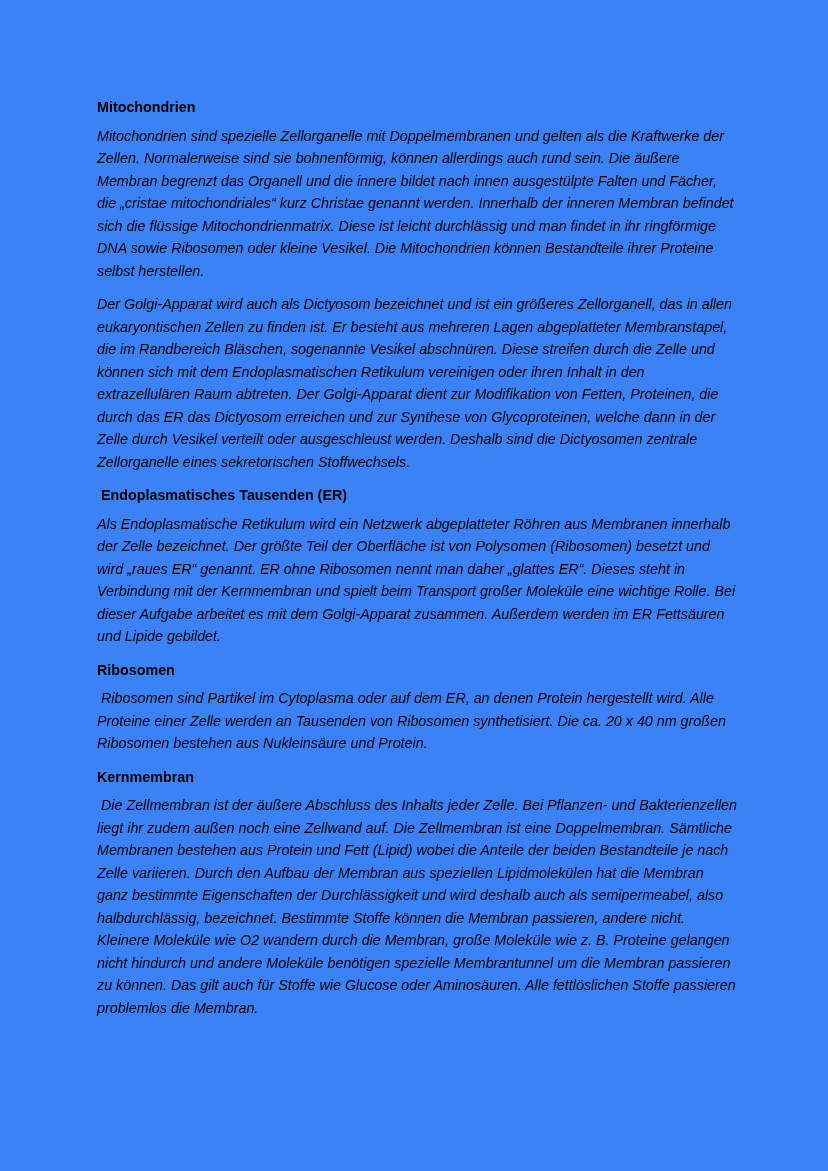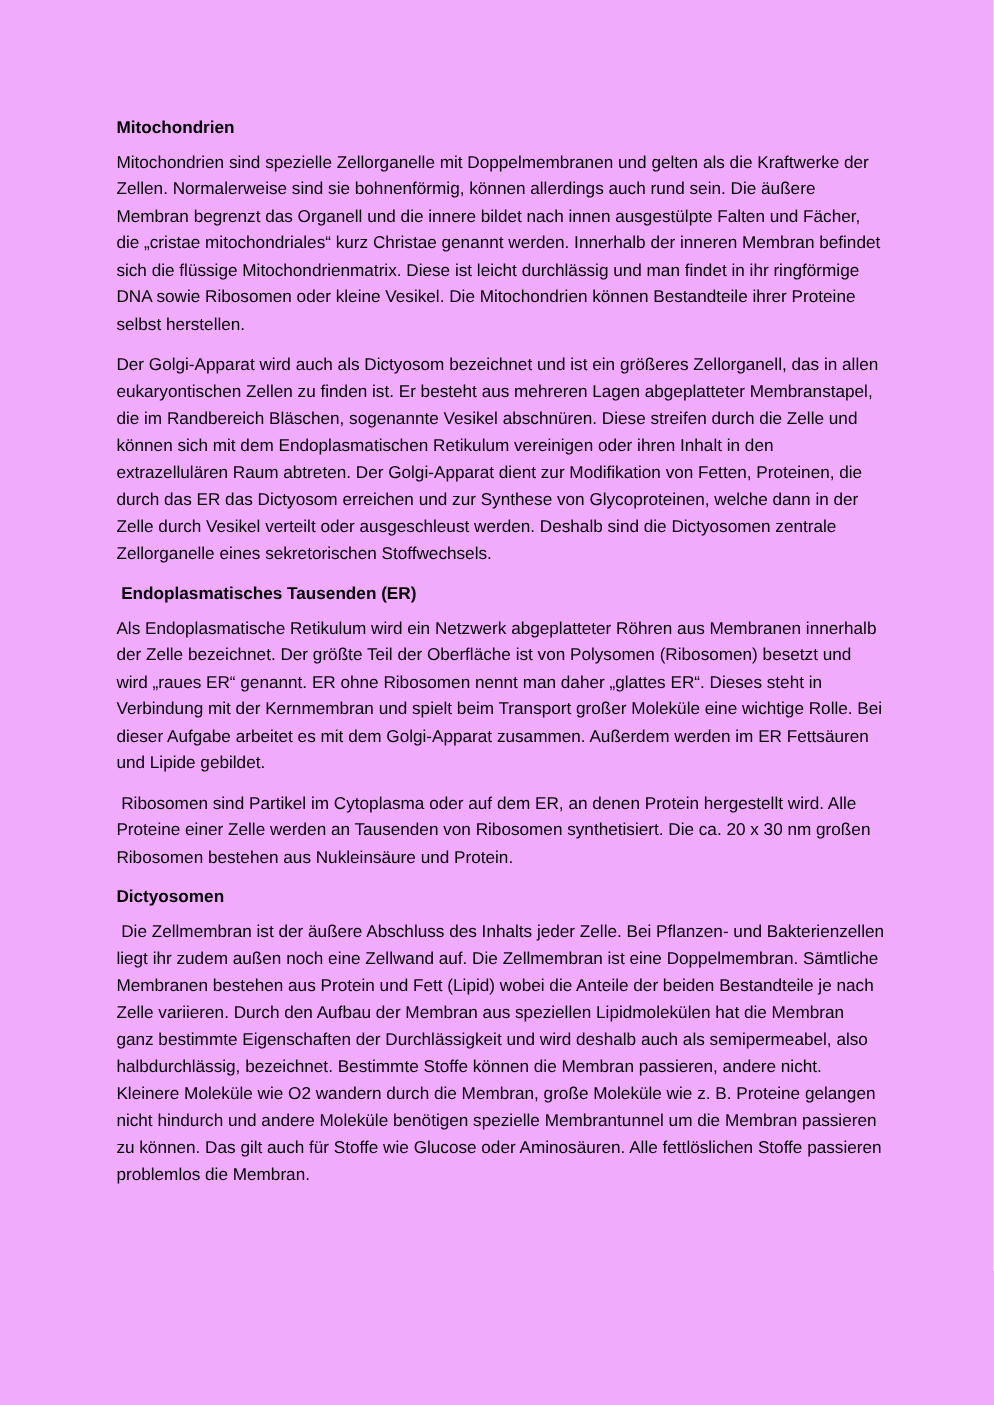--- a/index.html
+++ b/index.html
@@ -14,21 +14,21 @@
     font-family: "Liberation Sans", sans-serif;
     color: #000000;
     overflow: hidden;
   }
   .page {
     position: absolute;
     left: 0;
     top: 0;
     width: 828px;
     height: 1171px;
-    background: #f0abfc;
+    background: #3b82f6;
   }
   .content {
     position: absolute;
     left: 97px;
     top: 96px;
     width: 640px;
   }
   .section {
     margin: 0;
   }
@@ -39,20 +39,21 @@
     margin: 0 0 6px 0;
     white-space: pre-wrap;
   }
   .section-paragraph {
     font-size: 14.3px;
     font-weight: normal;
     line-height: 22.5px;
     margin: 0 0 11px 0;
     white-space: pre-wrap;
     text-align: left;
+    font-style: italic;
   }
 </style>
 </head>
 <body>
 
 <div class="page">
   <div class="content">
 
     <div class="section">
       <div class="section-heading">Mitochondrien</div>
@@ -62,22 +63,23 @@
     <div class="section">
       <p class="section-paragraph">Der Golgi-Apparat wird auch als Dictyosom bezeichnet und ist ein größeres Zellorganell, das in allen eukaryontischen Zellen zu finden ist. Er besteht aus mehreren Lagen abgeplatteter Membranstapel, die im Randbereich Bläschen, sogenannte Vesikel abschnüren. Diese streifen durch die Zelle und können sich mit dem Endoplasmatischen Retikulum vereinigen oder ihren Inhalt in den extrazellulären Raum abtreten. Der Golgi-Apparat dient zur Modifikation von Fetten, Proteinen, die durch das ER das Dictyosom erreichen und zur Synthese von Glycoproteinen, welche dann in der Zelle durch Vesikel verteilt oder ausgeschleust werden. Deshalb sind die Dictyosomen zentrale Zellorganelle eines sekretorischen Stoffwechsels.</p>
     </div>
 
     <div class="section">
       <div class="section-heading"> Endoplasmatisches Tausenden (ER)</div>
       <p class="section-paragraph">Als Endoplasmatische Retikulum wird ein Netzwerk abgeplatteter Röhren aus Membranen innerhalb der Zelle bezeichnet. Der größte Teil der Oberfläche ist von Polysomen (Ribosomen) besetzt und wird „raues ER“ genannt. ER ohne Ribosomen nennt man daher „glattes ER“. Dieses steht in Verbindung mit der Kernmembran und spielt beim Transport großer Moleküle eine wichtige Rolle. Bei dieser Aufgabe arbeitet es mit dem Golgi-Apparat zusammen. Außerdem werden im ER Fettsäuren und Lipide gebildet.</p>
     </div>
 
     <div class="section">
-      <p class="section-paragraph"> Ribosomen sind Partikel im Cytoplasma oder auf dem ER, an denen Protein hergestellt wird. Alle Proteine einer Zelle werden an Tausenden von Ribosomen synthetisiert. Die ca. 20 x 30 nm großen Ribosomen bestehen aus Nukleinsäure und Protein.</p>
+      <div class="section-heading">Ribosomen</div>
+      <p class="section-paragraph"> Ribosomen sind Partikel im Cytoplasma oder auf dem ER, an denen Protein hergestellt wird. Alle Proteine einer Zelle werden an Tausenden von Ribosomen synthetisiert. Die ca. 20 x 40 nm großen Ribosomen bestehen aus Nukleinsäure und Protein.</p>
     </div>
 
     <div class="section">
-      <div class="section-heading">Dictyosomen</div>
+      <div class="section-heading">Kernmembran</div>
       <p class="section-paragraph"> Die Zellmembran ist der äußere Abschluss des Inhalts jeder Zelle. Bei Pflanzen- und Bakterienzellen liegt ihr zudem außen noch eine Zellwand auf. Die Zellmembran ist eine Doppelmembran. Sämtliche Membranen bestehen aus Protein und Fett (Lipid) wobei die Anteile der beiden Bestandteile je nach Zelle variieren. Durch den Aufbau der Membran aus speziellen Lipidmolekülen hat die Membran ganz bestimmte Eigenschaften der Durchlässigkeit und wird deshalb auch als semipermeabel, also halbdurchlässig, bezeichnet. Bestimmte Stoffe können die Membran passieren, andere nicht. Kleinere Moleküle wie O2 wandern durch die Membran, große Moleküle wie z. B. Proteine gelangen nicht hindurch und andere Moleküle benötigen spezielle Membrantunnel um die Membran passieren zu können. Das gilt auch für Stoffe wie Glucose oder Aminosäuren. Alle fettlöslichen Stoffe passieren problemlos die Membran.</p>
     </div>
 
   </div>
 </div>
 
 </body></html>

